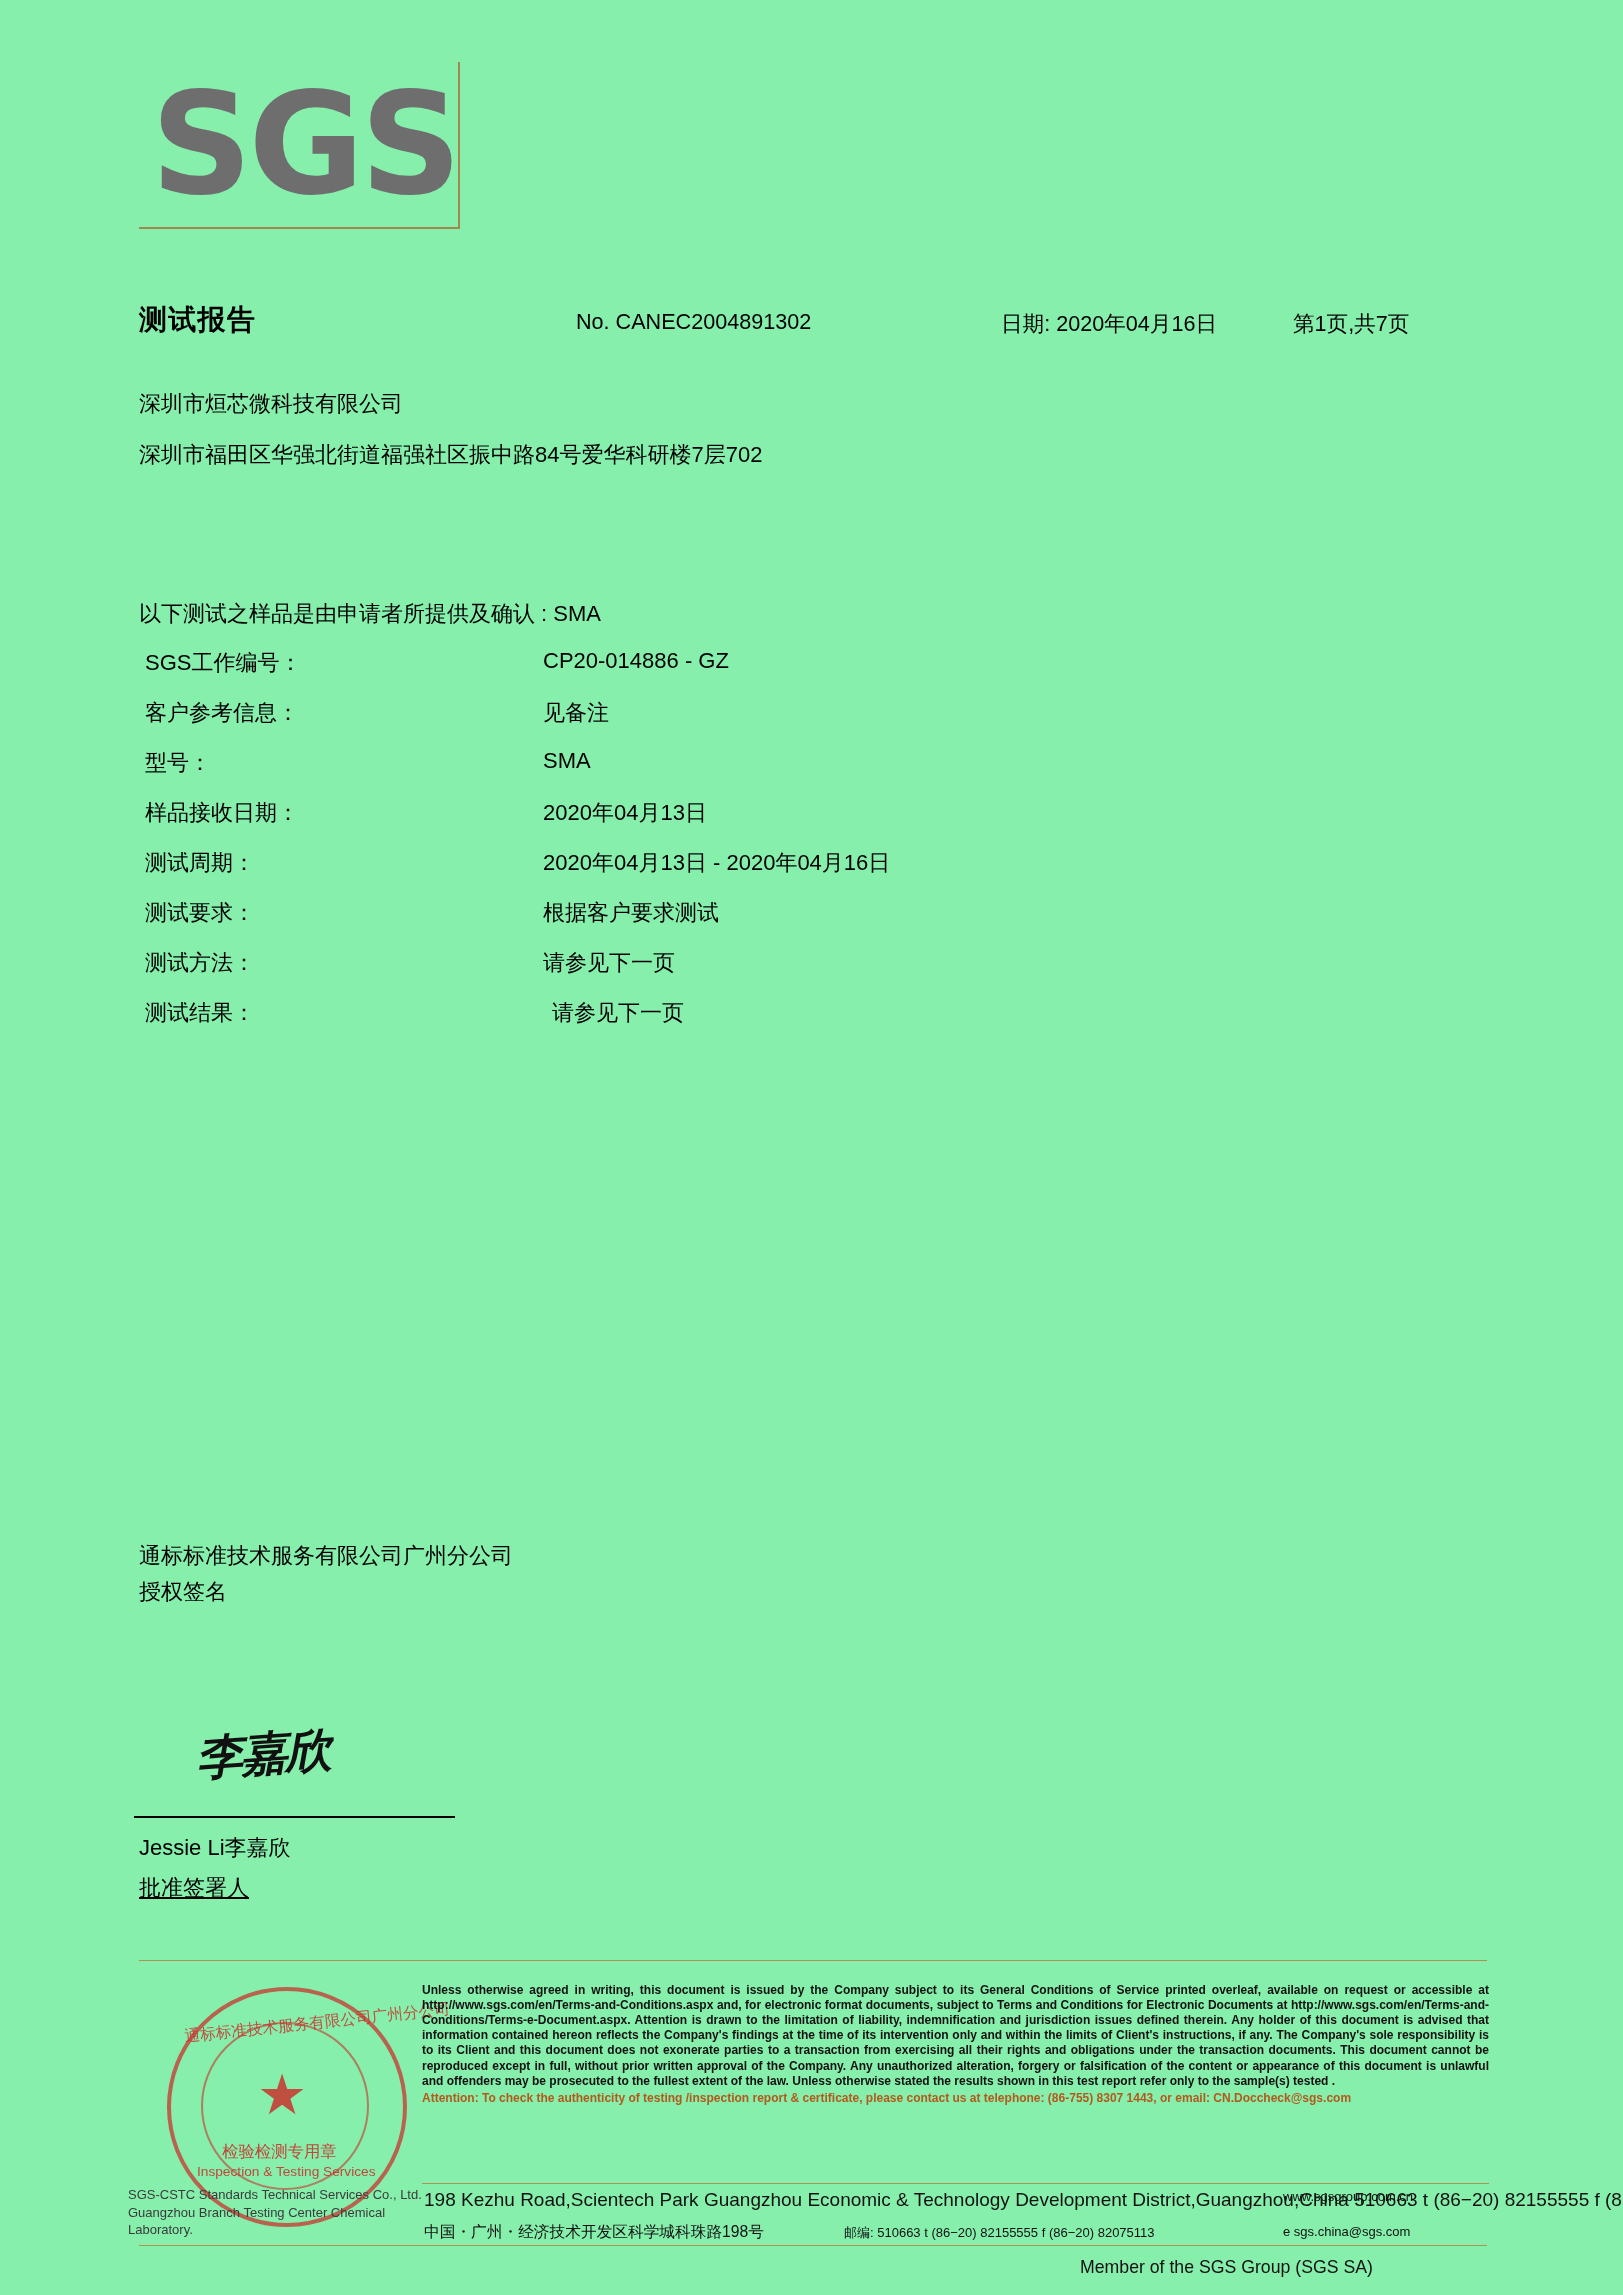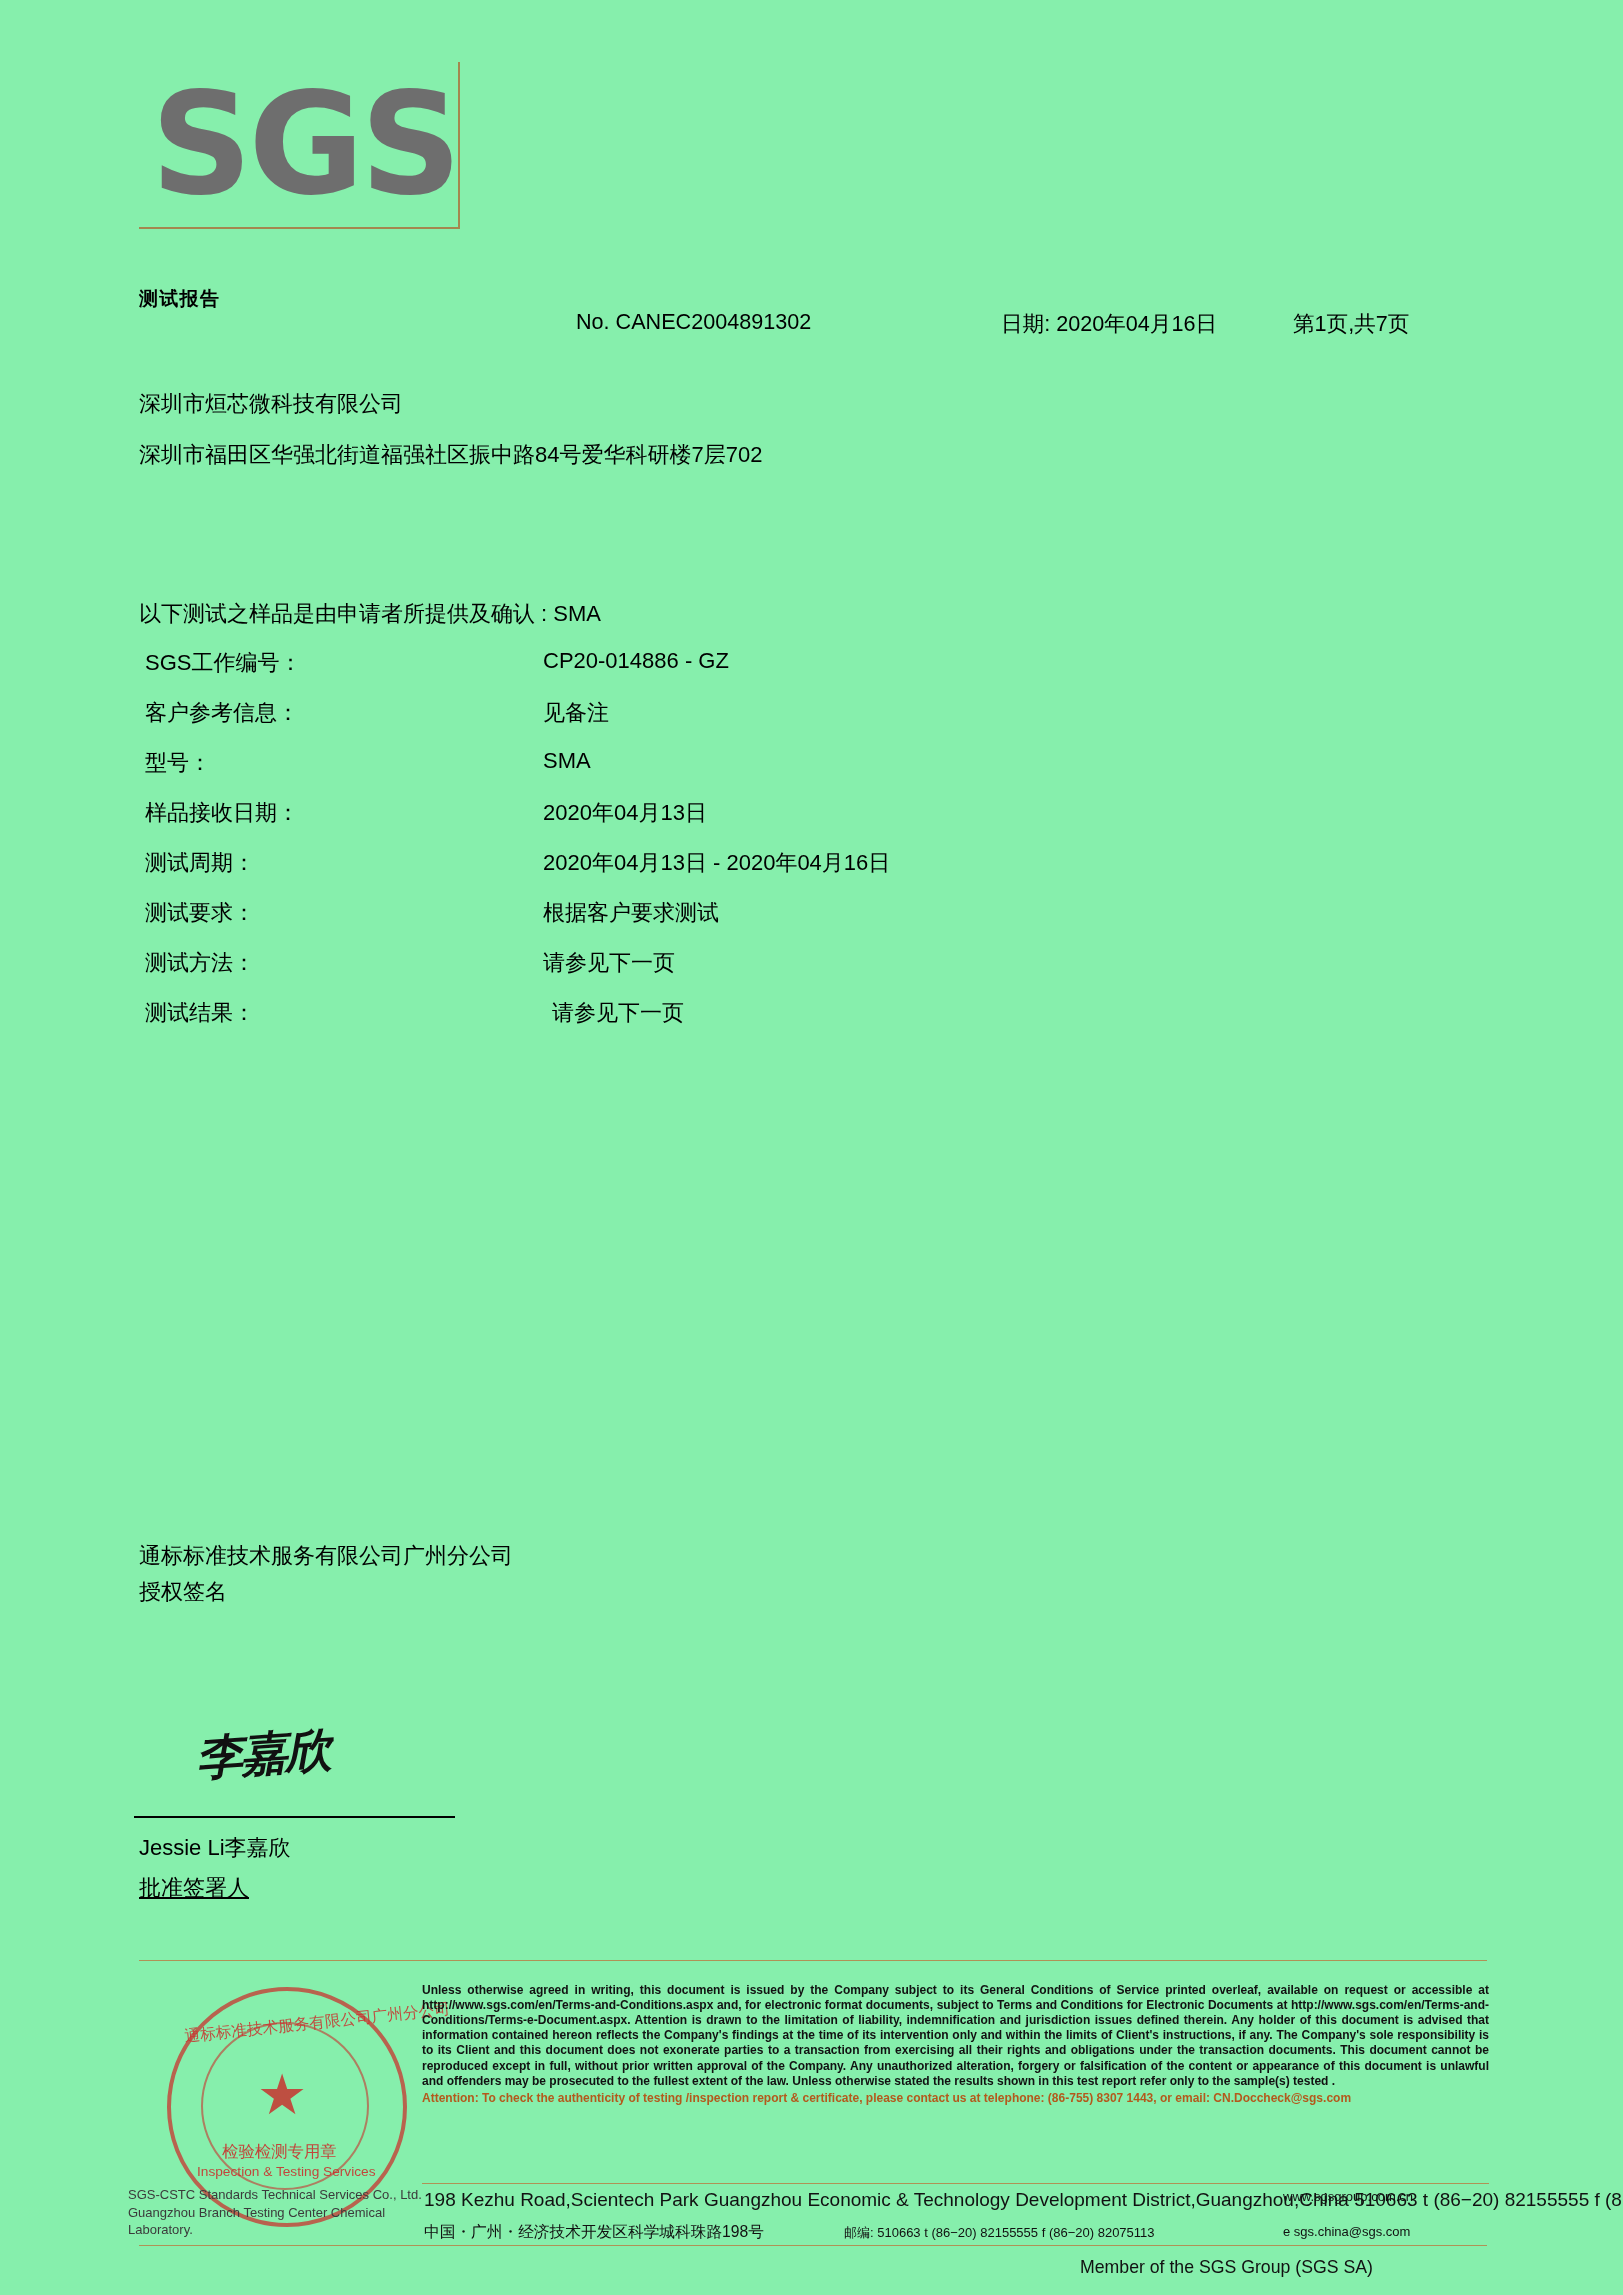--- a/index.html
+++ b/index.html
@@ -46,22 +46,22 @@
     font-size: 141px;
     letter-spacing: -3.9px;
     color: #6e6e6e;
     line-height: 1;
   }
 
   
   .report-title {
     position: absolute;
     left: 139px;
-    top: 286px;
-    font-size: 19px;
+    top: 301px;
+    font-size: 28px;
     font-weight: bold;
     letter-spacing: 1.3px;
   }
   .report-no {
     position: absolute;
     left: 576px;
     top: 309px;
     font-size: 21.6px;
   }
   .report-date {

